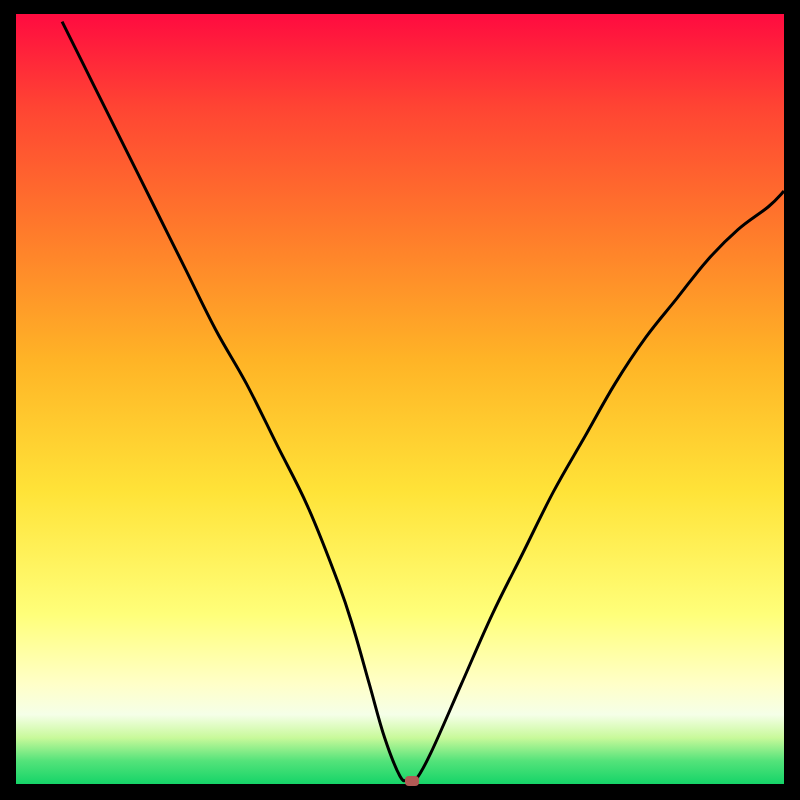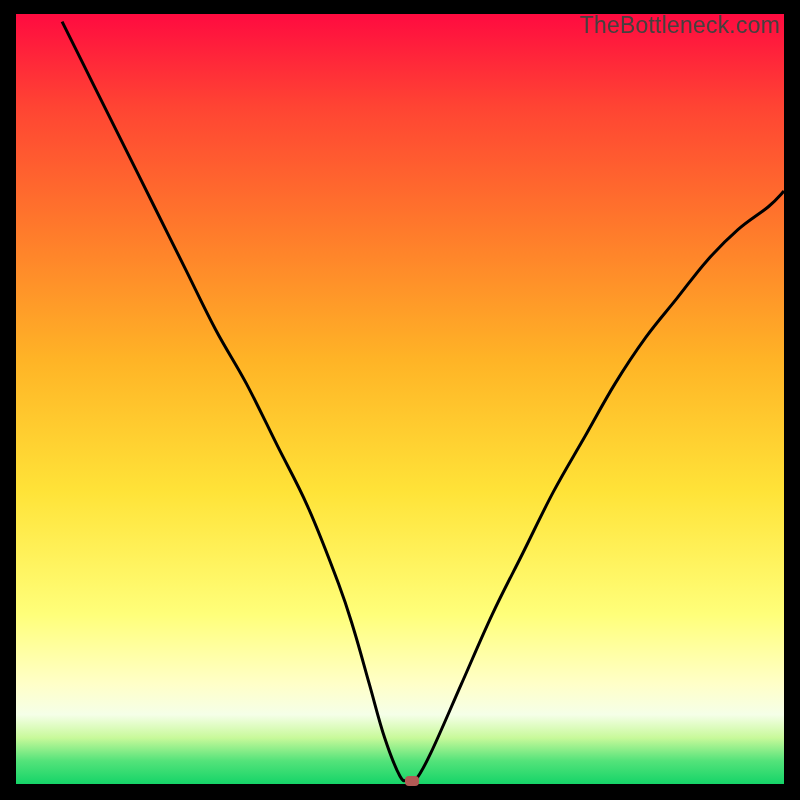--- a/index.html
+++ b/index.html
@@ -62,21 +62,20 @@
     border-radius: 4px;
     background: #b15a55;
     transform: translate(-50%, -50%);
   }
 </style>
 </head>
 <body>
 
 <div class="frame">
   <div class="plot-area">
-    <div class="watermark">TheBottleneck.com</div>
 
     <svg class="curve" viewBox="0 0 768 770" preserveAspectRatio="none">
       <path fill="none" stroke-width="3" d="M 46.08 7.7000000000000455 C 51.6096 18.78800000000003 65.74080000000001 47.12399999999997 76.80000000000001 69.29999999999995 C 87.85920000000002 91.47599999999994 96.4608 108.72399999999996 107.52000000000001 130.89999999999998 C 118.57920000000001 153.076 127.1808 170.32399999999998 138.24 192.5 C 149.2992 214.67600000000002 157.9008 231.924 168.96 254.10000000000002 C 180.0192 276.276 188.6208 294.9100000000001 199.68 315.70000000000005 C 210.7392 336.49 219.34079999999997 348.81 230.39999999999998 369.59999999999997 C 241.45919999999998 390.38999999999993 250.0608 409.024 261.12 431.2 C 272.17920000000004 453.376 280.78080000000006 467.85200000000003 291.84000000000003 492.8 C 302.8992 517.748 314.2656 547.6239999999999 322.56 569.8 C 330.8544 591.976 332.3904 597.982 337.92 616 C 343.44960000000003 634.018 347.7504 650.496 353.28000000000003 669.9 C 358.80960000000005 689.304 363.11039999999997 707.168 368.64 723.8 C 374.1696 740.4319999999999 379.8528 754.6769999999999 384 762.3 C 388.1472 769.923 388.9152 765.457 391.68 766.15 C 394.4448 766.843 395.2128 771.001 399.36 766.15 C 403.5072 761.299 406.42560000000003 756.5250000000001 414.72 739.2 C 423.0144 721.875 434.38079999999997 694.848 445.43999999999994 669.9 C 456.4991999999999 644.952 465.10079999999994 624.162 476.15999999999997 600.6 C 487.2192 577.038 495.8208 561.176 506.88 539 C 517.9392 516.824 526.5407999999999 498.19 537.5999999999999 477.4 C 548.6591999999999 456.60999999999996 557.2607999999999 442.904 568.3199999999999 423.5 C 579.3792 404.096 587.9807999999999 387.61799999999994 599.04 369.59999999999997 C 610.0992 351.582 618.7008 338.646 629.76 323.40000000000003 C 640.8192 308.15400000000005 649.4208 298.76 660.48 284.9 C 671.5392 271.03999999999996 680.1408 258.87399999999997 691.2 246.39999999999998 C 702.2592000000001 233.926 710.8607999999999 225.30200000000002 721.92 215.60000000000002 C 732.9792 205.89800000000002 744.3456 199.43 752.64 192.5 C 760.9344 185.57 765.2352 179.872 768 177.10000000000002" stroke="#000000"></path>
     </svg>
 
     <div class="marker" style="left: 395.52px; top: 766.92px; background: rgb(177, 90, 85);"></div>
   </div>
 </div>
 
 </body></html>

